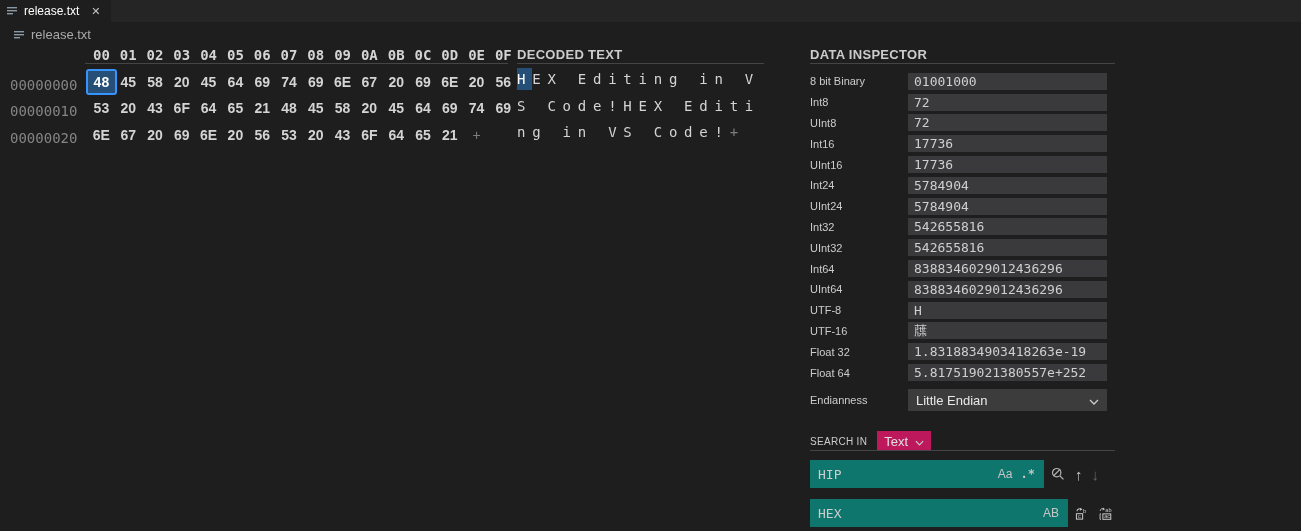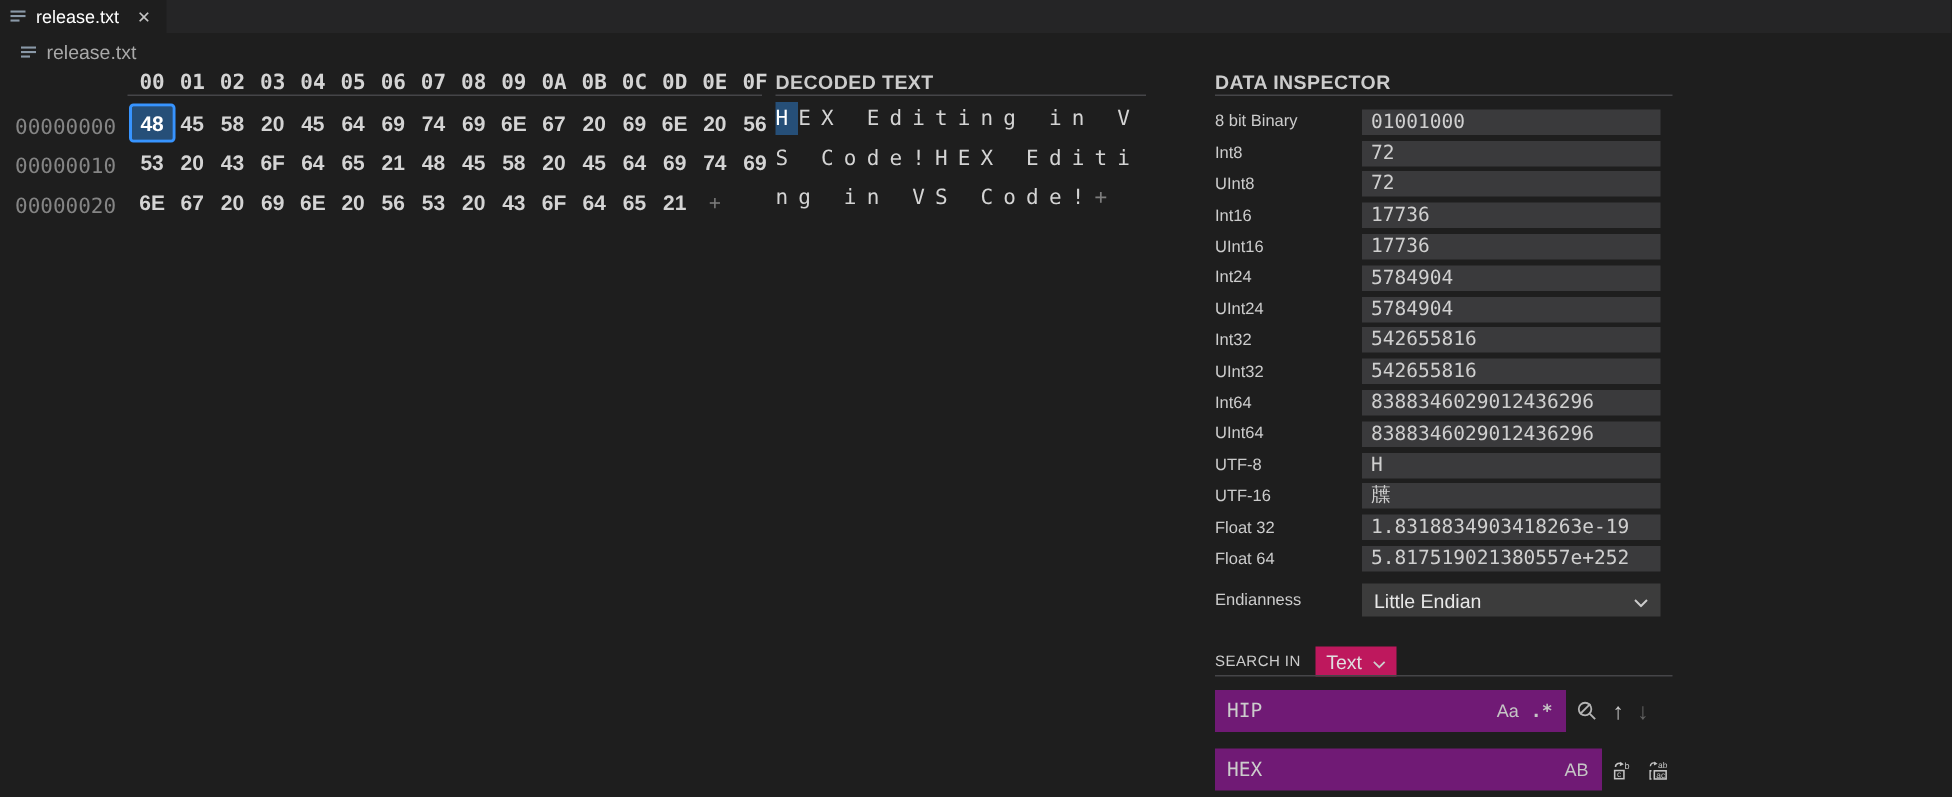--- a/index.html
+++ b/index.html
@@ -108,21 +108,21 @@
   .search-header-row {
     position: absolute; left: 810px; top: 431px; height: 20px;
     display: flex; align-items: center; gap: 10px;
   }
   .search-title { font-size: 10px; font-weight: normal; color: #cccccc; letter-spacing: 0.3px; }
   .mode-select {
     height: 20px; background: #be185d; color: #e0e0e0; font-size: 13px;
     display: flex; align-items: center; gap: 7px; padding: 0 7px; cursor: pointer;
   }
   .search-input {
-    position: absolute; left: 810px; height: 28px; background: #701a75;
+    position: absolute; left: 810px; height: 28px; background: #0f766e;
     display: flex; align-items: center; padding: 0 5px 0 8px; cursor: text;
   }
   #find-box { top: 460px; width: 234px; }
   #replace-box { top: 499px; width: 258px; gap: 36px; }
   .input-value {
     flex: 1; font-family: "DejaVu Sans Mono", monospace;
     font-size: 13px; color: #cccccc;
   }
   .opt-icon {
     font-size: 12px; color: #c5c5c5; padding: 1px 4px; cursor: pointer;

